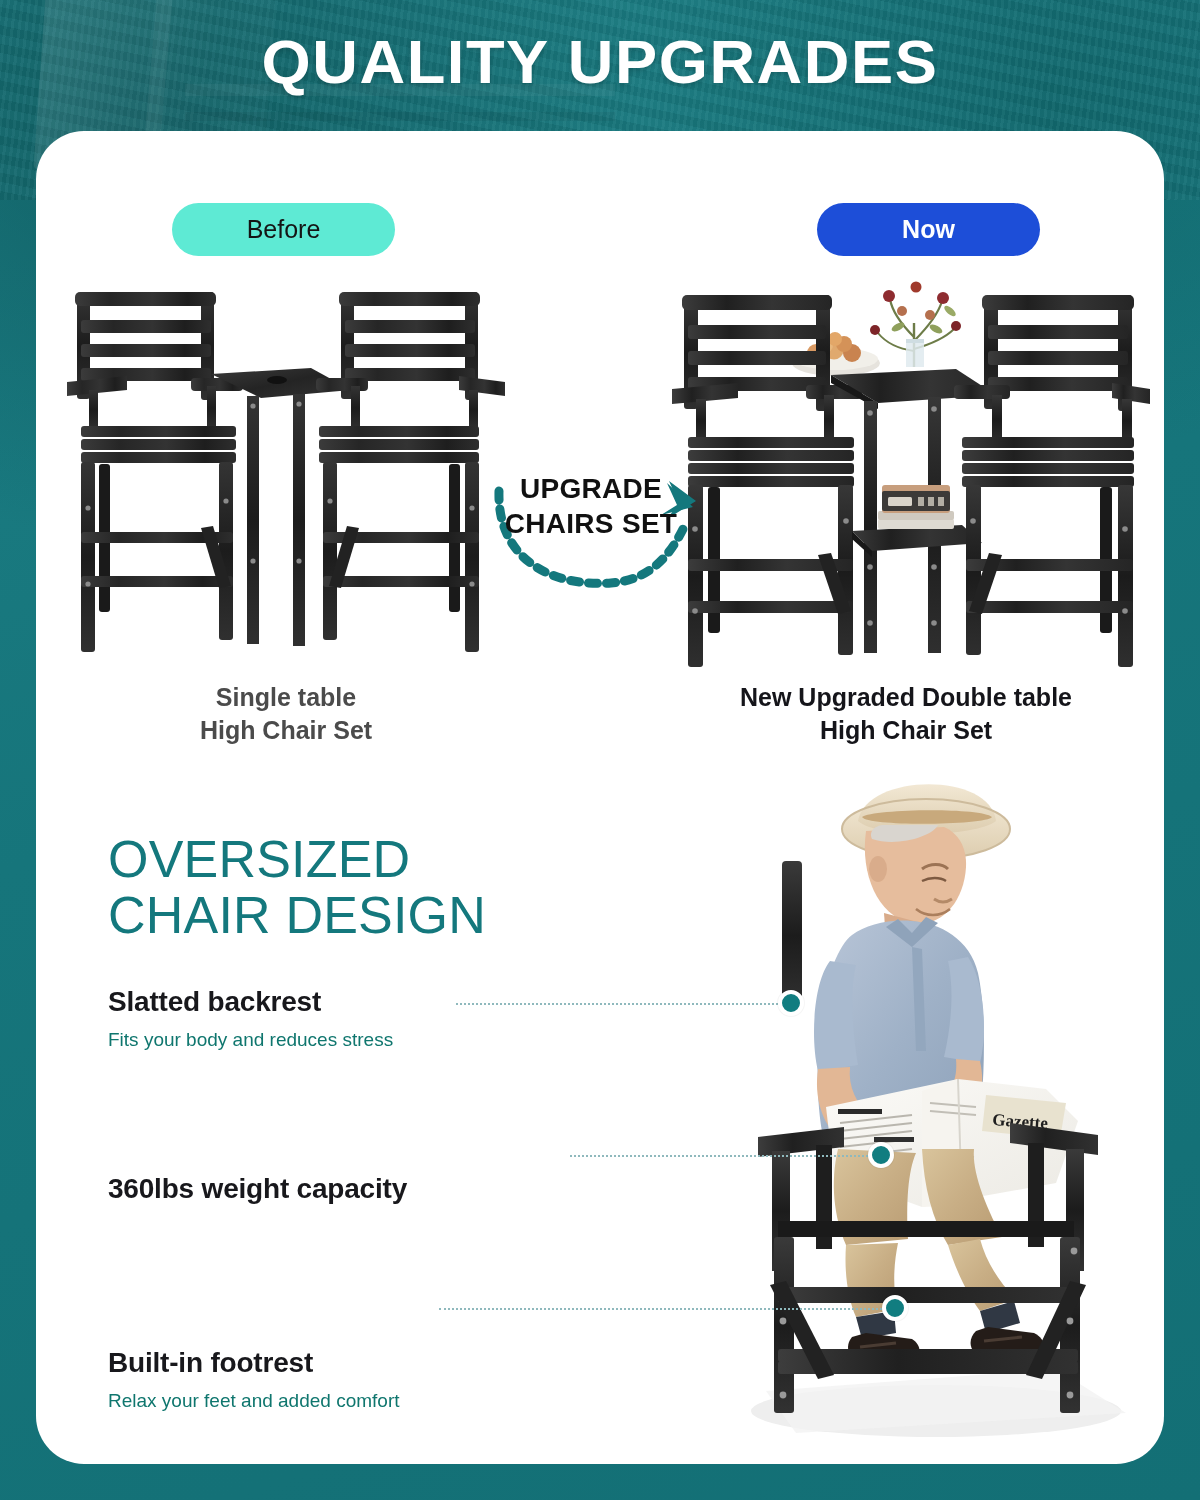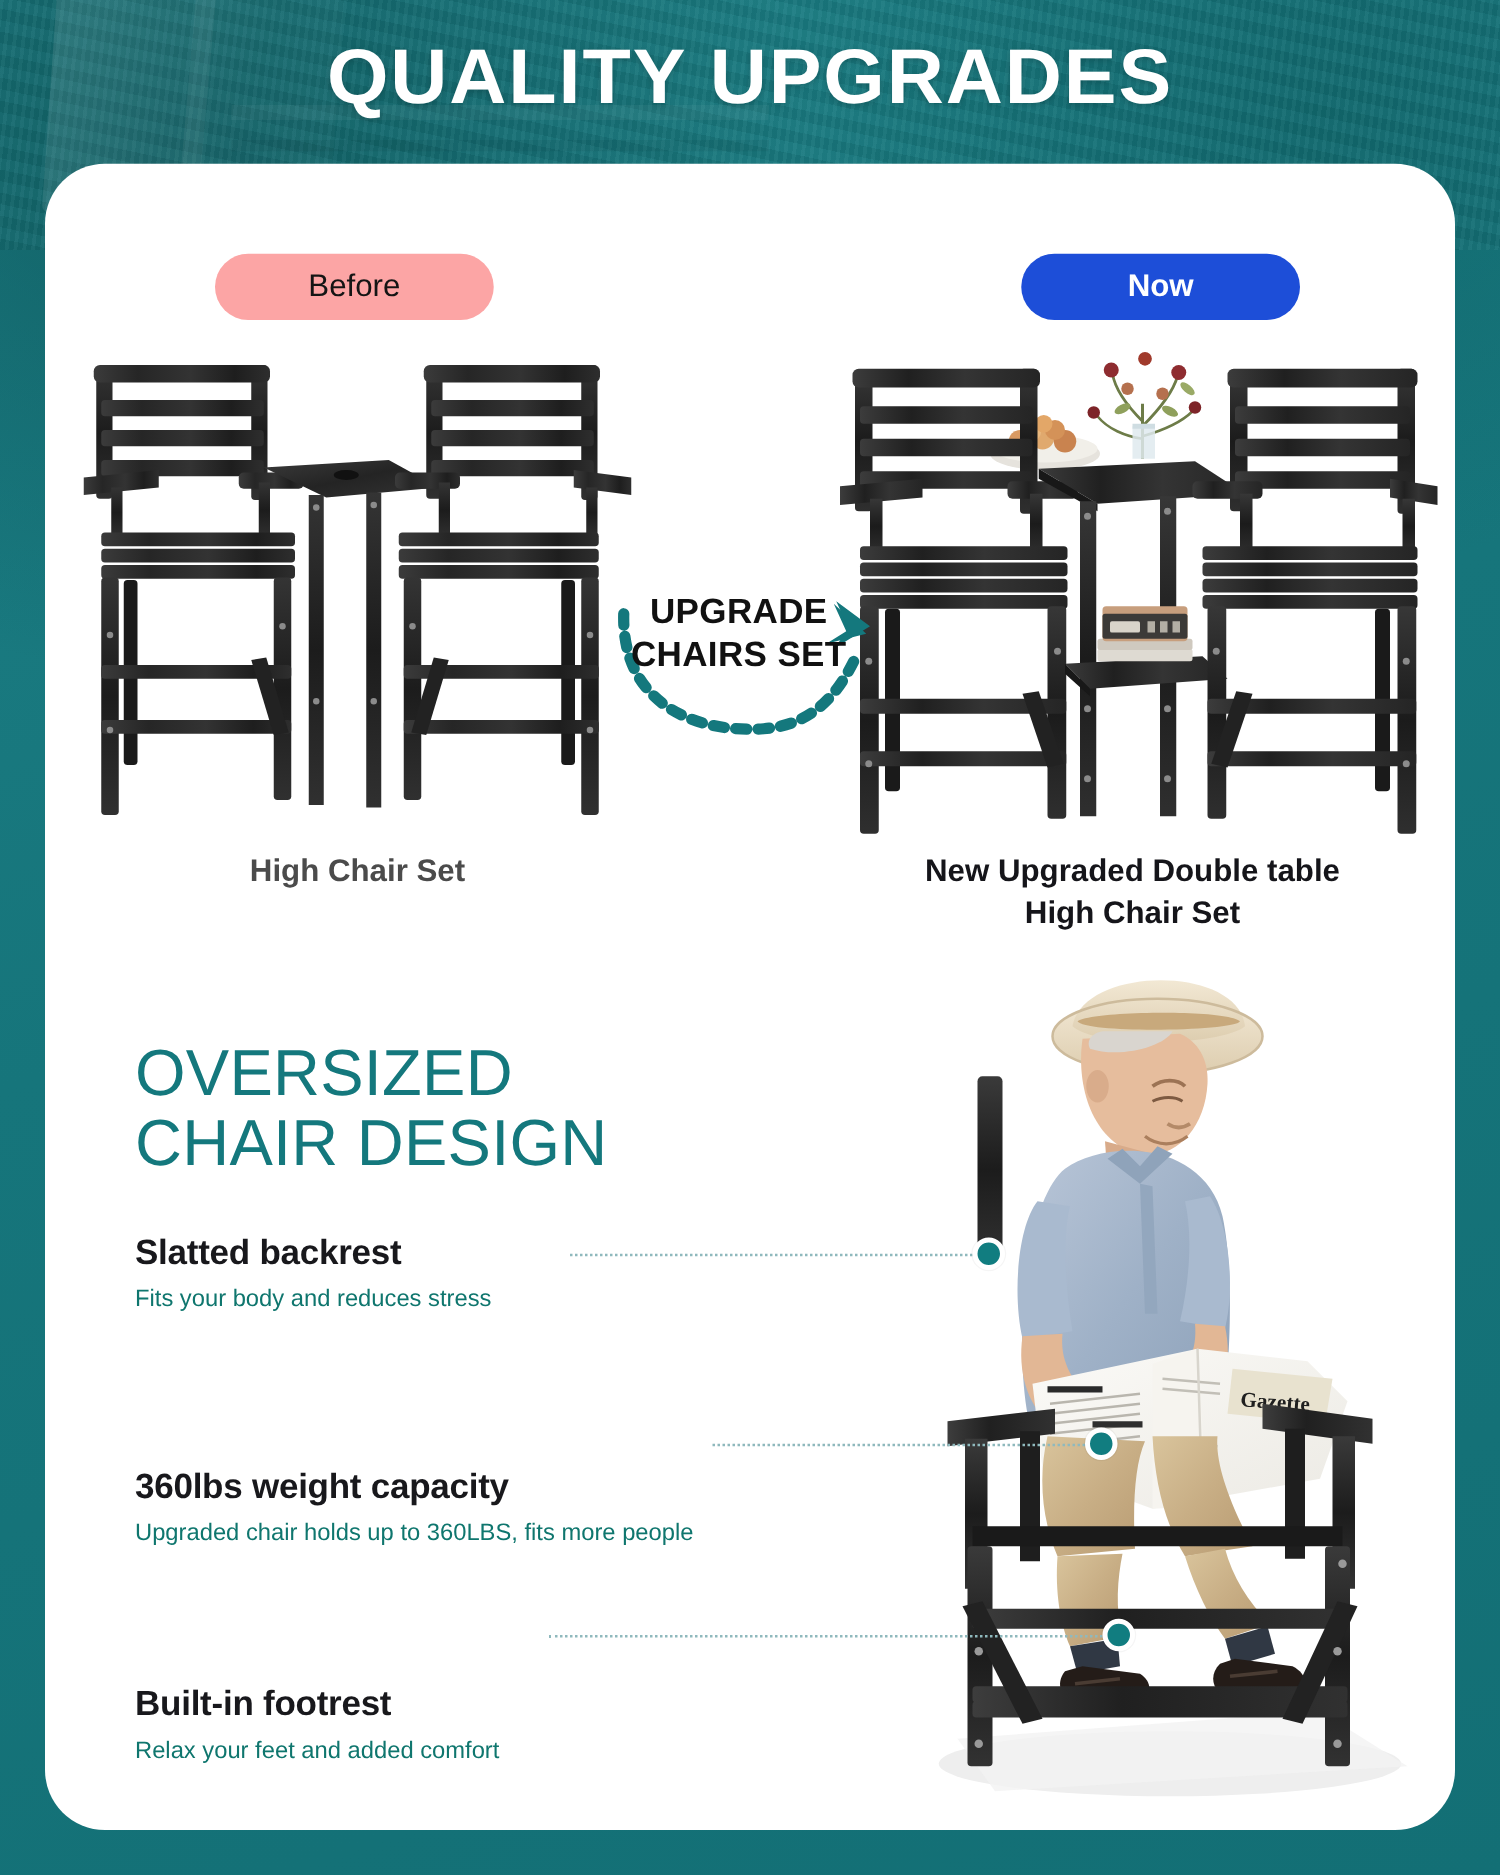--- a/index.html
+++ b/index.html
@@ -80,21 +80,21 @@
     height: 53px;
     border-radius: 27px;
     display: flex;
     align-items: center;
     justify-content: center;
     font-size: 25px;
     font-weight: 700;
   }
   .pill-before {
     left: 136px; top: 72px; width: 223px;
-    background: #fca5a5;
+    background: #5eead4;
     color: #141414;
     font-weight: 400;
   }
   .pill-now {
     left: 781px; top: 72px; width: 223px;
     background: #1d4ed8;
     color: #ffffff;
   }
 
   
@@ -434,20 +434,21 @@
         <rect x="300" y="330" width="167" height="12" rx="3" fill="url(#nwA)"></rect>
         <path d="M323 282 L303 340 L316 343 L336 284 Z" fill="#222"></path>
         <circle cx="307" cy="250" r="2.8" fill="#8b8b8b"></circle>
         <circle cx="459" cy="258" r="2.8" fill="#8b8b8b"></circle>
         <circle cx="459" cy="340" r="2.8" fill="#8b8b8b"></circle>
       </g>
     </svg>
   </div>
 
   <div class="caption caption-left">
+    <div>Single table</div>
     <div>High Chair Set</div>
   </div>
   <div class="caption caption-right">
     <div>New Upgraded Double table</div>
     <div>High Chair Set</div>
   </div>
 
   <div class="section-heading">
     <div>OVERSIZED</div>
     <div>CHAIR DESIGN</div>
@@ -613,21 +614,20 @@
       </g>
     </svg>
   </div>
 
   <div class="feature feature-f1">
     <div class="feature-title">Slatted backrest</div>
     <div class="feature-sub">Fits your body and reduces stress</div>
   </div>
   <div class="feature feature-f2">
     <div class="feature-title">360lbs weight capacity</div>
-    <div class="feature-sub">Upgraded chair holds up to 360LBS, fits more people</div>
   </div>
   <div class="feature feature-f3">
     <div class="feature-title">Built-in footrest</div>
     <div class="feature-sub">Relax your feet and added comfort</div>
   </div>
 
   <div class="leader leader-1"></div>
   <div class="leader leader-2"></div>
   <div class="leader leader-3"></div>
   <div class="dot dot-1"></div>

